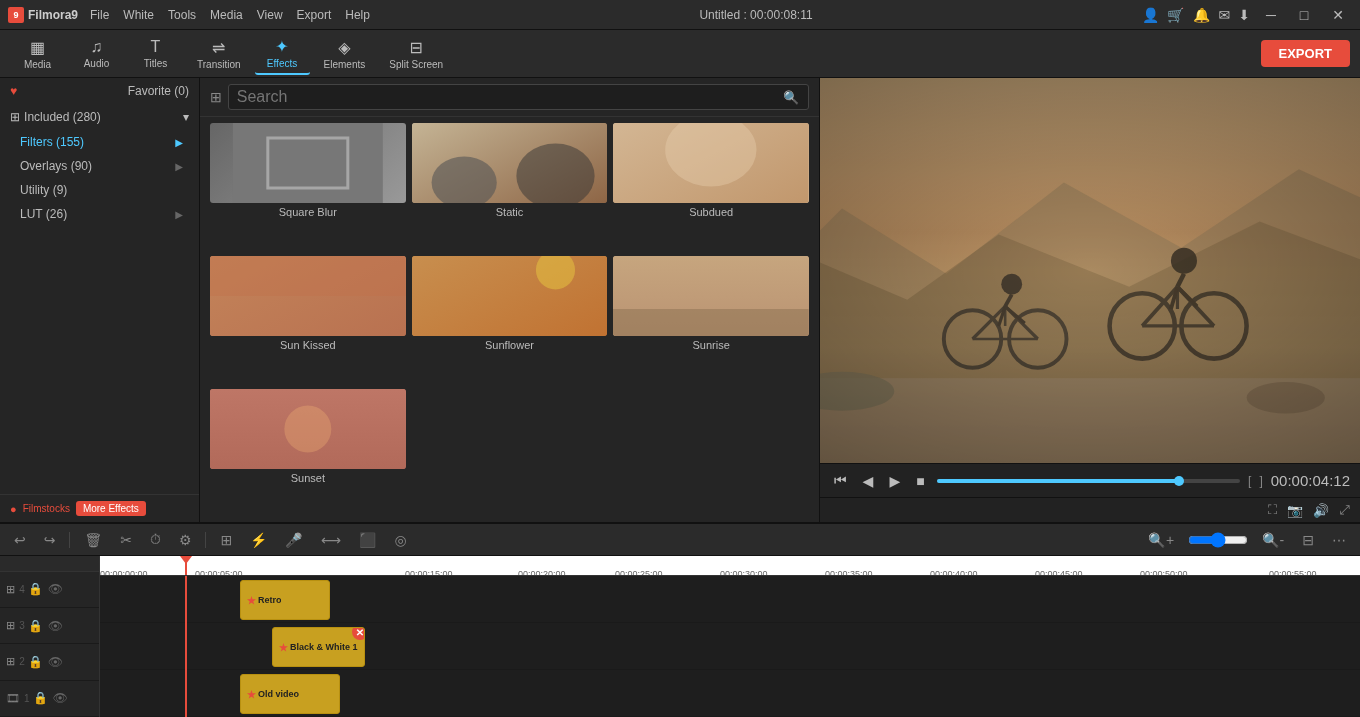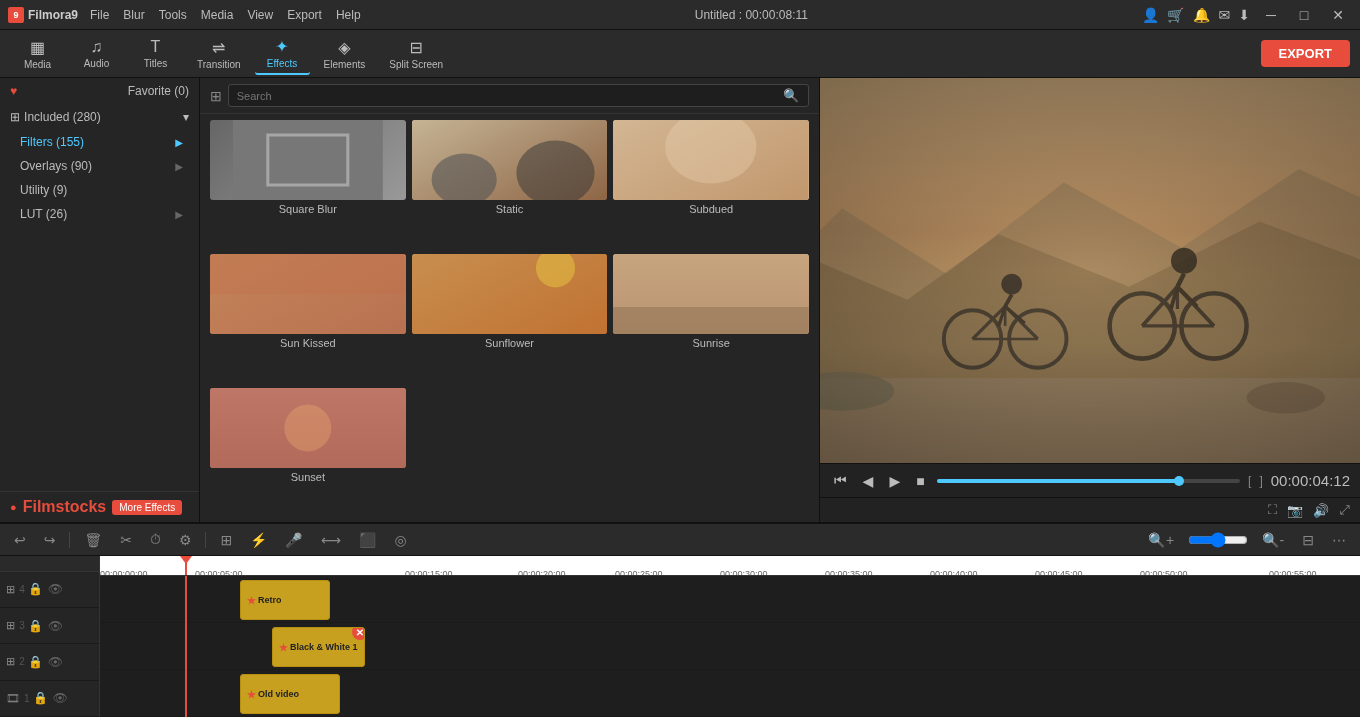--- a/index.html
+++ b/index.html
@@ -59,21 +59,21 @@
       padding: 5px 16px 5px 20px; cursor: pointer; color: #bbb; font-size: 12px;
     }
     .sidebar-item.active { color: #4ec9ff; }
     .sidebar-item .arrow { font-size: 10px; color: #666; }
     .sidebar-item.active .arrow { color: #4ec9ff; }
 
     #filmstocks-row {
       display: flex; align-items: center; padding: 6px 10px; gap: 6px;
       border-top: 1px solid #333; margin-top: auto;
     }
-    .filmstocks-label { color: #e74c3c; font-size: 16px; font-weight: bold; }
+    .filmstocks-label { color: #e74c3c; font-size: 10px; font-weight: normal; }
     .more-effects-btn {
       background: #e74c3c; color: white; font-size: 10px;
       padding: 2px 7px; border-radius: 3px; cursor: pointer;
     }
 
     
     #effects-panel {
       flex: 1; background: #252525; display: flex; flex-direction: column;
       border-right: 1px solid #111; overflow: hidden;
     }
@@ -82,21 +82,21 @@
       border-bottom: 1px solid #333;
     }
     .grid-icon { font-size: 14px; color: #888; cursor: pointer; }
     #search-box {
       flex: 1; display: flex; align-items: center;
       background: #1e1e1e; border: 1px solid #444; border-radius: 3px;
       padding: 3px 8px; gap: 6px;
     }
     #search-box input {
       background: transparent; border: none; outline: none;
-      color: #bbb; font-size: 11px; flex: 1;
+      color: #bbb; font-size: 16px; flex: 1;
     }
     #search-box .search-icon { color: #888; font-size: 13px; }
 
     #effects-grid {
       flex: 1; overflow-y: auto; padding: 6px 10px;
       display: grid; grid-template-columns: repeat(3, 1fr); gap: 6px;
     }
     .effect-item { cursor: pointer; }
     .effect-thumb {
       width: 100%; height: 80px; border-radius: 3px; overflow: hidden;
@@ -221,21 +221,21 @@
 <body>
 
 <div id="titlebar">
   <div id="titlebar-left">
     <div class="logo">
       <div class="logo-icon">9</div>
       <span style="color:#ccc;font-size:12px;font-weight:bold;">Filmora9</span>
     </div>
     <div id="titlebar-menus">
       <span>File</span>
-      <span>Blur</span>
+      <span>White</span>
       <span>Tools</span>
       <span>Media</span>
       <span>View</span>
       <span>Export</span>
       <span>Help</span>
     </div>
   </div>
   <div id="titlebar-center">Untitled : 00:00:08:11</div>
   <div id="titlebar-right">
     <span>👤</span>

